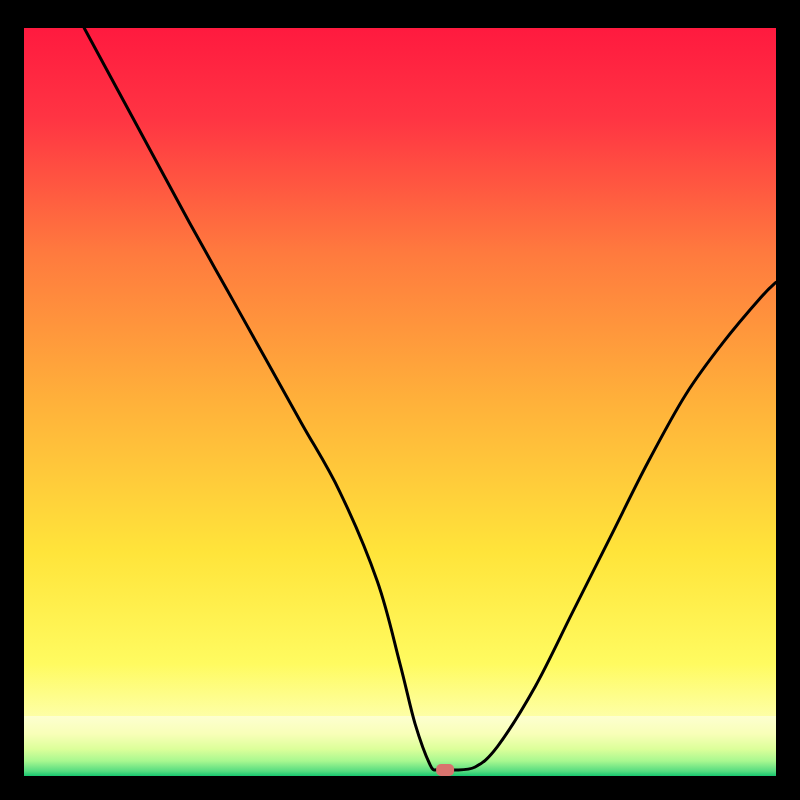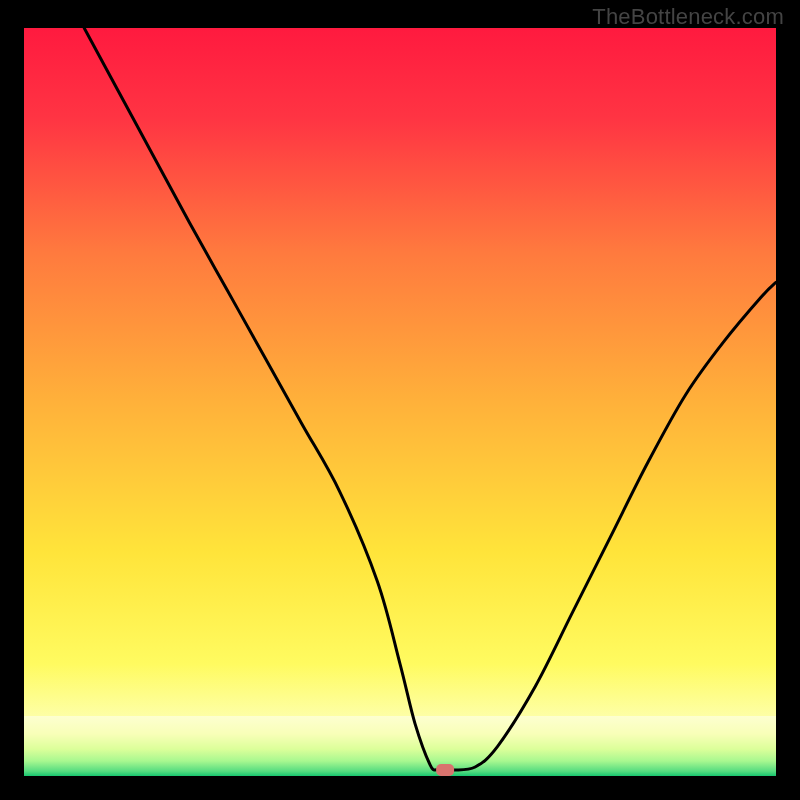--- a/index.html
+++ b/index.html
@@ -45,21 +45,20 @@
     stroke-linejoin: round;
   }
   .marker {
     fill: #d9736e;
   }
 </style>
 </head>
 <body>
 <div class="frame">
 
-  <div class="watermark">TheBottleneck.com</div>
 
   <div class="plot">
     <svg id="svg" width="752" height="748" viewBox="0 0 752 748">
       <defs>
 
         <linearGradient id="bg-grad" x1="0" y1="0" x2="0" y2="1">
           <stop offset="0" stop-color="#ff1a3f"></stop>
           <stop offset="0.12" stop-color="#ff3443"></stop>
           <stop offset="0.30" stop-color="#ff7a3e"></stop>
           <stop offset="0.50" stop-color="#ffb13a"></stop>

